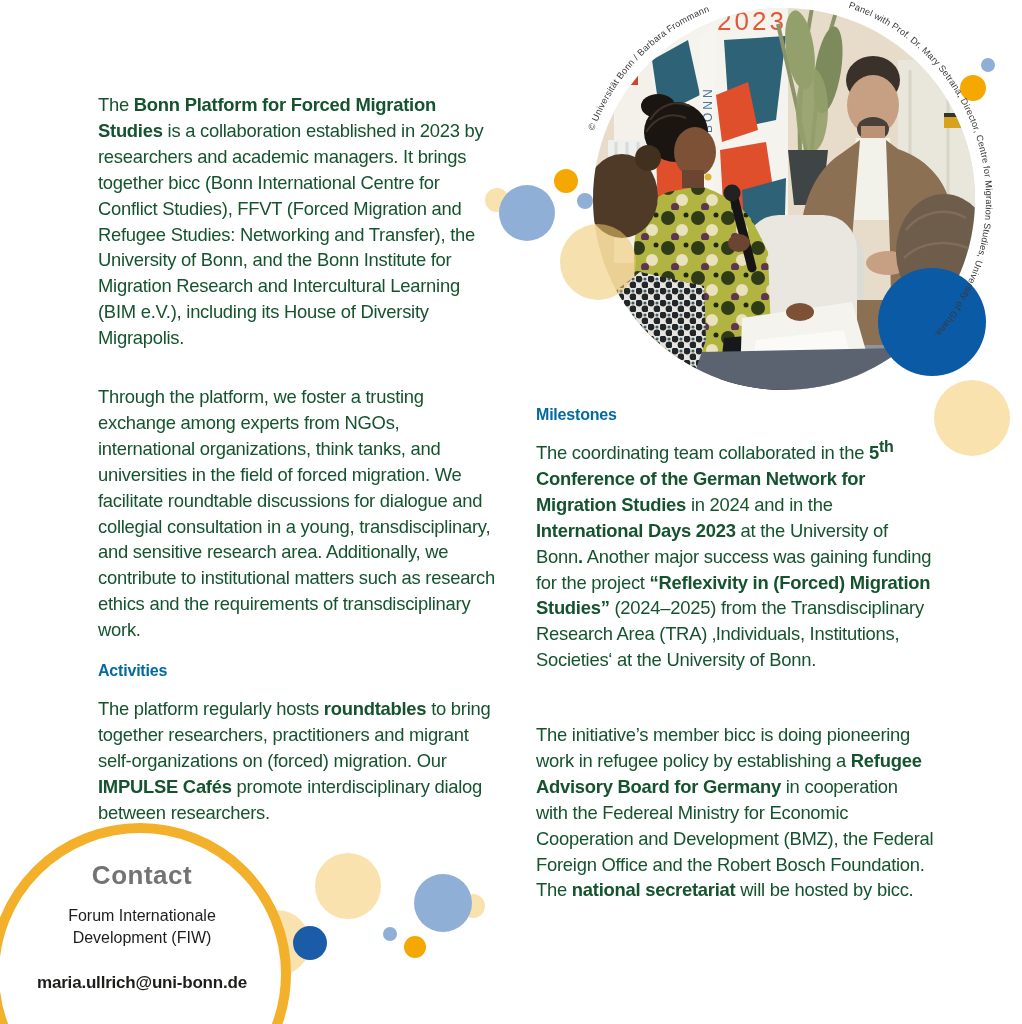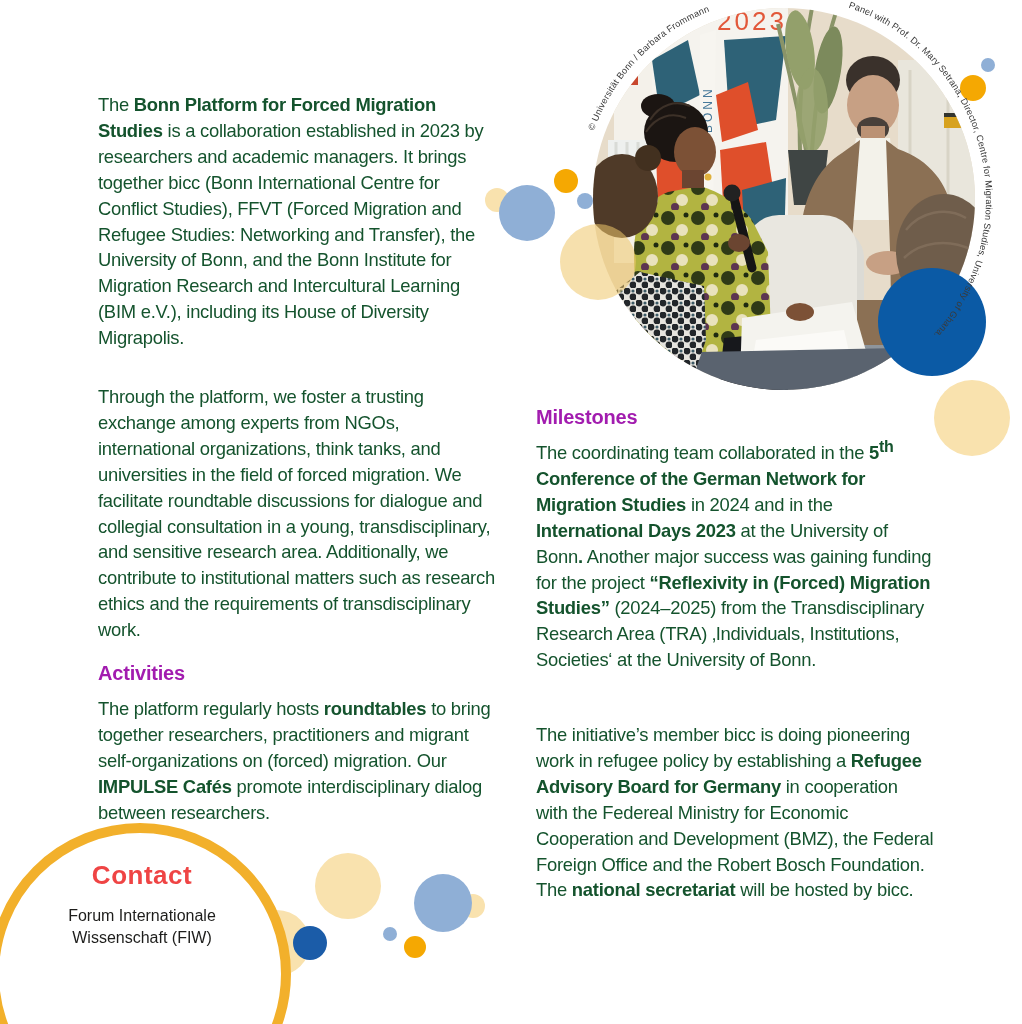--- a/index.html
+++ b/index.html
@@ -2,23 +2,23 @@
 <html><head>
 <meta charset="utf-8">
 <style>
   html,body{margin:0;padding:0;background:#ffffff;}
   #page{position:relative;width:1022px;height:1024px;background:#ffffff;overflow:hidden;
         font-family:"Liberation Sans",sans-serif;color:#1d1d1b;padding-left:32px;}
   #art{position:absolute;left:0;top:0;width:1022px;height:1024px;z-index:0;}
   .textlayer{position:absolute;z-index:1;}
   .para{position:absolute;font-size:18.4px;line-height:25.9px;letter-spacing:-0.25px;color:#14532d;}
   .para sup{font-size:16px;line-height:0;}
-  .heading{position:absolute;font-size:20px;font-weight:700;color:#a21caf;letter-spacing:-0.2px;}
+  .heading{position:absolute;font-size:16px;font-weight:700;color:#0369a1;letter-spacing:-0.2px;}
   .contact-wrap{position:absolute;left:12px;top:860px;width:260px;text-align:center;z-index:1;}
-  .contact-heading{font-size:26px;font-weight:700;color:#ef4444;letter-spacing:0.5px;margin:0 0 14px 0;}
+  .contact-heading{font-size:26px;font-weight:700;color:#737373;letter-spacing:0.5px;margin:0 0 14px 0;}
   .contact-name{font-size:19px;font-weight:700;line-height:22px;}
   .contact-org{font-size:16px;line-height:22px;}
   .contact-email{font-size:17px;font-weight:600;margin-top:24px;letter-spacing:-0.2px;}
 </style>
 </head>
 <body>
 
 <div id="page">
 
   <svg id="art" viewBox="0 0 1022 1024" aria-hidden="true">
@@ -170,16 +170,17 @@
   <div class="para textlayer" style="left:98px;top:696px;width:398px;"><span>The platform regularly hosts </span><span style="font-weight: 700;">roundtables</span><span> to bring together researchers, practitioners and migrant self-organizations on (forced) migration. Our </span><span style="font-weight: 700;">IMPULSE Cafés</span><span> promote interdisciplinary dialog between researchers.</span></div>
 
   <div class="heading textlayer" style="left:536px;top:406px;">Milestones</div>
   <div class="para textlayer" style="left:536px;top:440px;width:398px;"><span>The coordinating team collaborated in the </span><span style="font-weight: 700;">5</span><sup style="font-weight: 700;">th</sup><span style="font-weight: 700;"> Conference of the German Network for Migration Studies</span><span> in 2024 and in the </span><span style="font-weight: 700;">International Days 2023</span><span> at the University of Bonn</span><span style="font-weight: 700;">.</span><span> Another major success was gaining funding for the project </span><span style="font-weight: 700;">“Reflexivity in (Forced) Migration Studies”</span><span> (2024–2025) from the Transdisciplinary Research Area (TRA) ‚Individuals, Institutions, Societies‘ at the University of Bonn.</span></div>
 
   <div class="para textlayer" style="left:536px;top:722px;width:398px;"><span>The initiative’s member bicc is doing pioneering work in refugee policy by establishing a </span><span style="font-weight: 700;">Refugee Advisory Board for Germany</span><span> in cooperation with the Federeal Ministry for Economic Cooperation and Development (BMZ), the Federal Foreign Office and the Robert Bosch Foundation. The </span><span style="font-weight: 700;">national secretariat</span><span> will be hosted by bicc.</span></div>
 
   <div class="contact-wrap">
     <div class="contact-heading">Contact</div>
     <div class="contact-org">Forum Internationale</div>
-    <div class="contact-org">Wissenschaft (FIW)</div>
+    <div class="contact-org">Development (FIW)</div>
+    <div class="contact-email">maria.ullrich@uni-bonn.de</div>
   </div>
 
 </div>
 
 </body></html>

